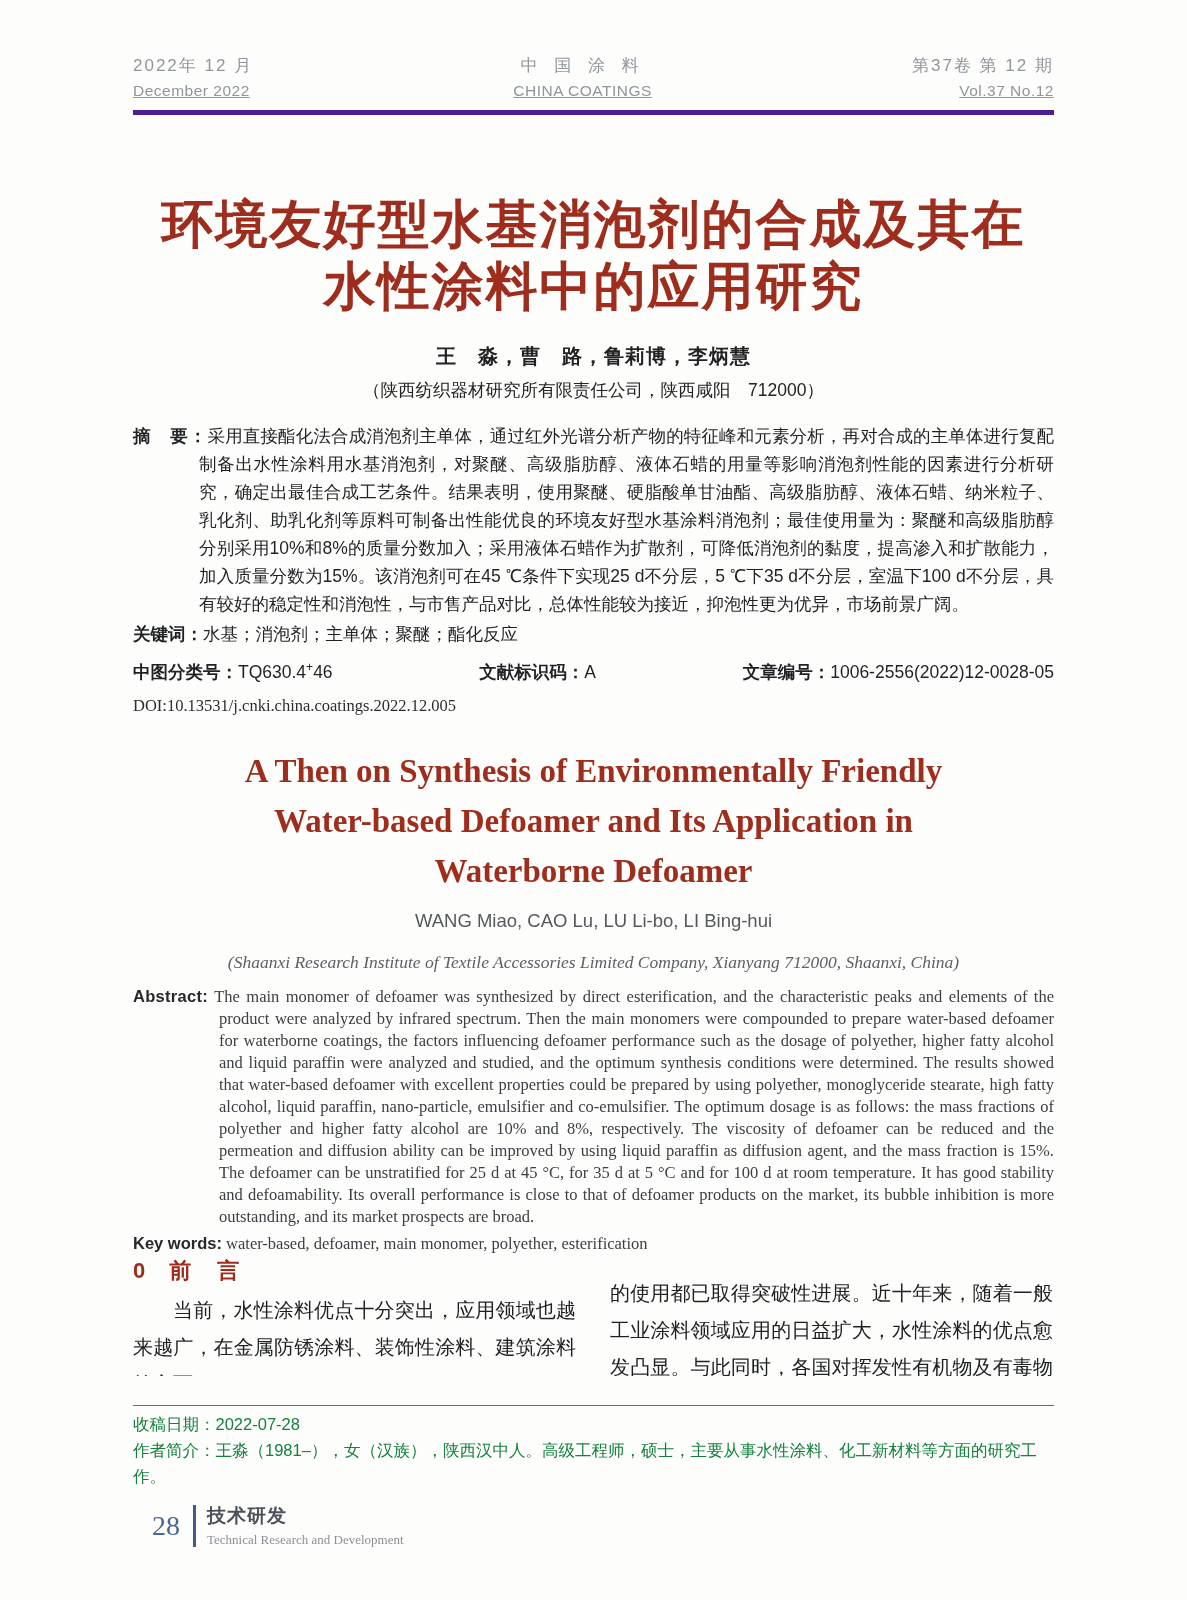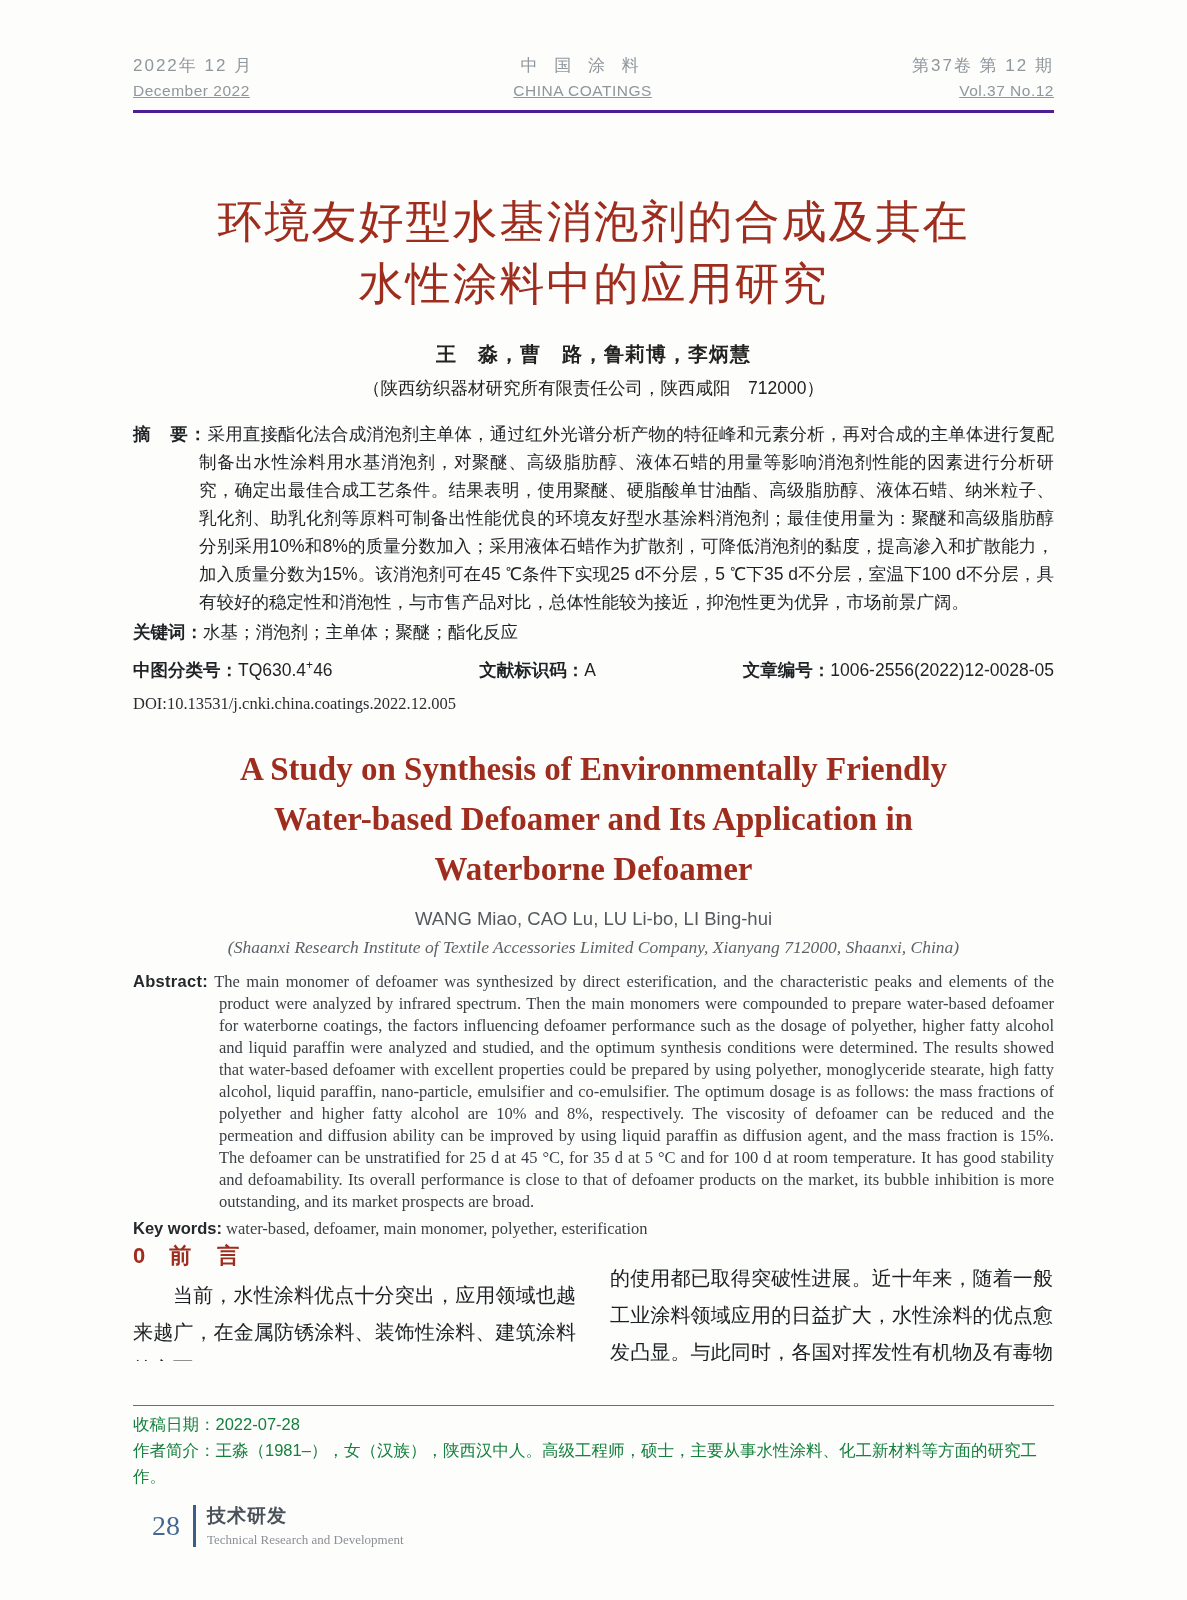--- a/index.html
+++ b/index.html
@@ -11,34 +11,34 @@
     font-family:"Liberation Sans",sans-serif;
     color:#26292c;
     overflow:hidden;
   }
   .content{margin:0 133px;width:921px;}
 
   
   .masthead{
     display:flex;justify-content:space-between;align-items:flex-end;
     padding-top:54px;padding-bottom:10px;
-    border-bottom:3px solid #4c1d95;
+    border-bottom:5px solid #4c1d95;
     color:#8f969c;
   }
   .masthead .cn{font-size:17px;letter-spacing:2px;}
   .masthead .en{font-size:15.5px;margin-top:5px;letter-spacing:.5px;text-decoration:underline;}
   .masthead .mid{text-align:center;}
   .masthead .mid .cn{letter-spacing:6px;}
   .masthead .right{text-align:right;}
 
   
   .cn-title{
     margin-top:78px;text-align:center;
-    color:#9e2d1e;font-weight:normal;
-    font-size:45px;line-height:62px;letter-spacing:2px;
+    color:#9e2d1e;font-weight:bold;
+    font-size:52px;line-height:62px;letter-spacing:2px;
   }
   .cn-authors{margin-top:26px;text-align:center;font-size:20px;font-weight:bold;letter-spacing:1px;color:#222;}
   .cn-affil{margin-top:8px;text-align:center;font-size:17.5px;color:#222;}
 
   
   .cn-abstract{
     margin-top:20px;
     font-size:17.5px;line-height:28px;text-align:justify;
     padding-left:66px;text-indent:-66px;color:#1f2225;
   }
@@ -55,21 +55,21 @@
   .doi-line{margin-top:12px;font-family:"Liberation Serif",serif;font-size:16.5px;color:#2a2d30;}
 
   
   .en-title{
     margin-top:30px;text-align:center;
     font-family:"Liberation Serif",serif;font-weight:bold;
     color:#9e2d1e;font-size:33px;line-height:50px;
   }
   .en-authors{margin-top:14px;text-align:center;font-size:18.5px;color:#55595e;}
   .en-affil{
-    margin-top:7px;text-align:center;
+    margin-top:20px;text-align:center;
     font-family:"Liberation Serif",serif;font-style:italic;
     font-size:17.5px;color:#5c6166;
   }
 
   
   .en-abstract{
     margin-top:12px;
     font-family:"Liberation Serif",serif;
     font-size:16.5px;line-height:22px;text-align:justify;
     padding-left:86px;text-indent:-86px;color:#3a3f44;
@@ -151,21 +151,21 @@
 
     <div class="meta-row">
       <div><span class="lbl">中图分类号：</span><span>TQ630.4</span><sup>+</sup><span>46</span></div>
       <div><span class="lbl">文献标识码：</span><span>A</span></div>
       <div><span class="lbl">文章编号：</span><span>1006-2556(2022)12-0028-05</span></div>
     </div>
 
     <div class="doi-line">DOI:10.13531/j.cnki.china.coatings.2022.12.005</div>
 
     <div class="en-title">
-      <div>A Study on Synthesis of Environmentally Friendly</div>
+      <div>A Then on Synthesis of Environmentally Friendly</div>
       <div>Water-based Defoamer and Its Application in</div>
       <div>Waterborne Defoamer</div>
     </div>
 
     <div class="en-authors">WANG Miao, CAO Lu, LU Li-bo, LI Bing-hui</div>
     <div class="en-affil">(Shaanxi Research Institute of Textile Accessories Limited Company, Xianyang 712000, Shaanxi, China)</div>
 
     <div class="en-abstract"><span class="lbl">Abstract:</span> <span>The main monomer of defoamer was synthesized by direct esterification, and the characteristic peaks and elements of the product were analyzed by infrared spectrum. Then the main monomers were compounded to prepare water-based defoamer for waterborne coatings, the factors influencing defoamer performance such as the dosage of polyether, higher fatty alcohol and liquid paraffin were analyzed and studied, and the optimum synthesis conditions were determined. The results showed that water-based defoamer with excellent properties could be prepared by using polyether, monoglyceride stearate, high fatty alcohol, liquid paraffin, nano-particle, emulsifier and co-emulsifier. The optimum dosage is as follows: the mass fractions of polyether and higher fatty alcohol are 10% and 8%, respectively. The viscosity of defoamer can be reduced and the permeation and diffusion ability can be improved by using liquid paraffin as diffusion agent, and the mass fraction is 15%. The defoamer can be unstratified for 25 d at 45 °C, for 35 d at 5 °C and for 100 d at room temperature. It has good stability and defoamability. Its overall performance is close to that of defoamer products on the market, its bubble inhibition is more outstanding, and its market prospects are broad.</span></div>
 
     <div class="en-keywords"><span class="lbl">Key words:</span> <span>water-based, defoamer, main monomer, polyether, esterification</span></div>

